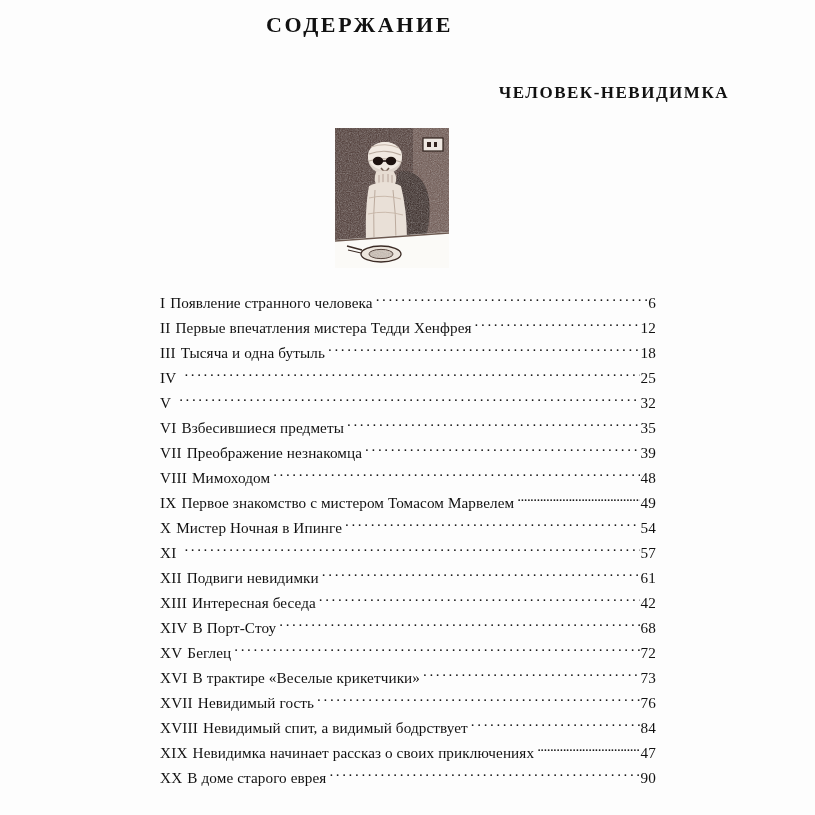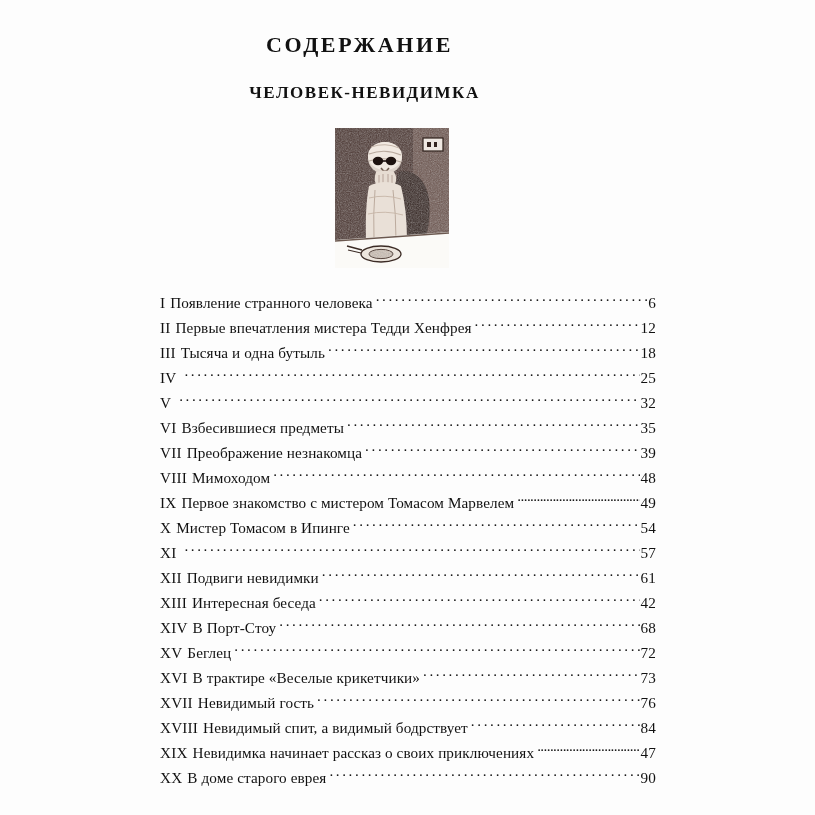--- a/index.html
+++ b/index.html
@@ -14,35 +14,35 @@
     background: #fdfdfd;
     font-family: "Liberation Serif", "DejaVu Serif", serif;
     color: #111111;
     overflow: hidden;
     box-sizing: border-box;
   }
 
   
   .doc-title {
     position: absolute;
-    top: 34px;
+    top: 14px;
     left: 0;
     width: 719px;
     text-align: center;
     font-size: 22px;
     font-weight: bold;
     letter-spacing: 2.6px;
     line-height: 1;
   }
   .doc-subtitle {
     position: absolute;
     top: 84px;
     left: 0;
     width: 729px;
-    text-align: center;
+    text-align: right;
     font-size: 17px;
     font-weight: bold;
     letter-spacing: 1.5px;
     line-height: 1;
   }
 
   
   .illustration-wrap {
     position: absolute;
     left: 335px;
@@ -227,21 +227,21 @@
 
     <div class="toc-entry">
       <span class="toc-num">IX</span>
       <span class="toc-label">Первое знакомство с мистером Томасом Марвелем</span>
       <span class="toc-leader tight"></span>
       <span class="toc-page">49</span>
     </div>
 
     <div class="toc-entry">
       <span class="toc-num">X</span>
-      <span class="toc-label">Мистер Томасом в Ипинге</span>
+      <span class="toc-label">Мистер Ночная в Ипинге</span>
       <span class="toc-leader"></span>
       <span class="toc-page">54</span>
     </div>
 
     <div class="toc-entry">
       <span class="toc-num">XI</span>
       <span class="toc-leader"></span>
       <span class="toc-page">57</span>
     </div>
 

